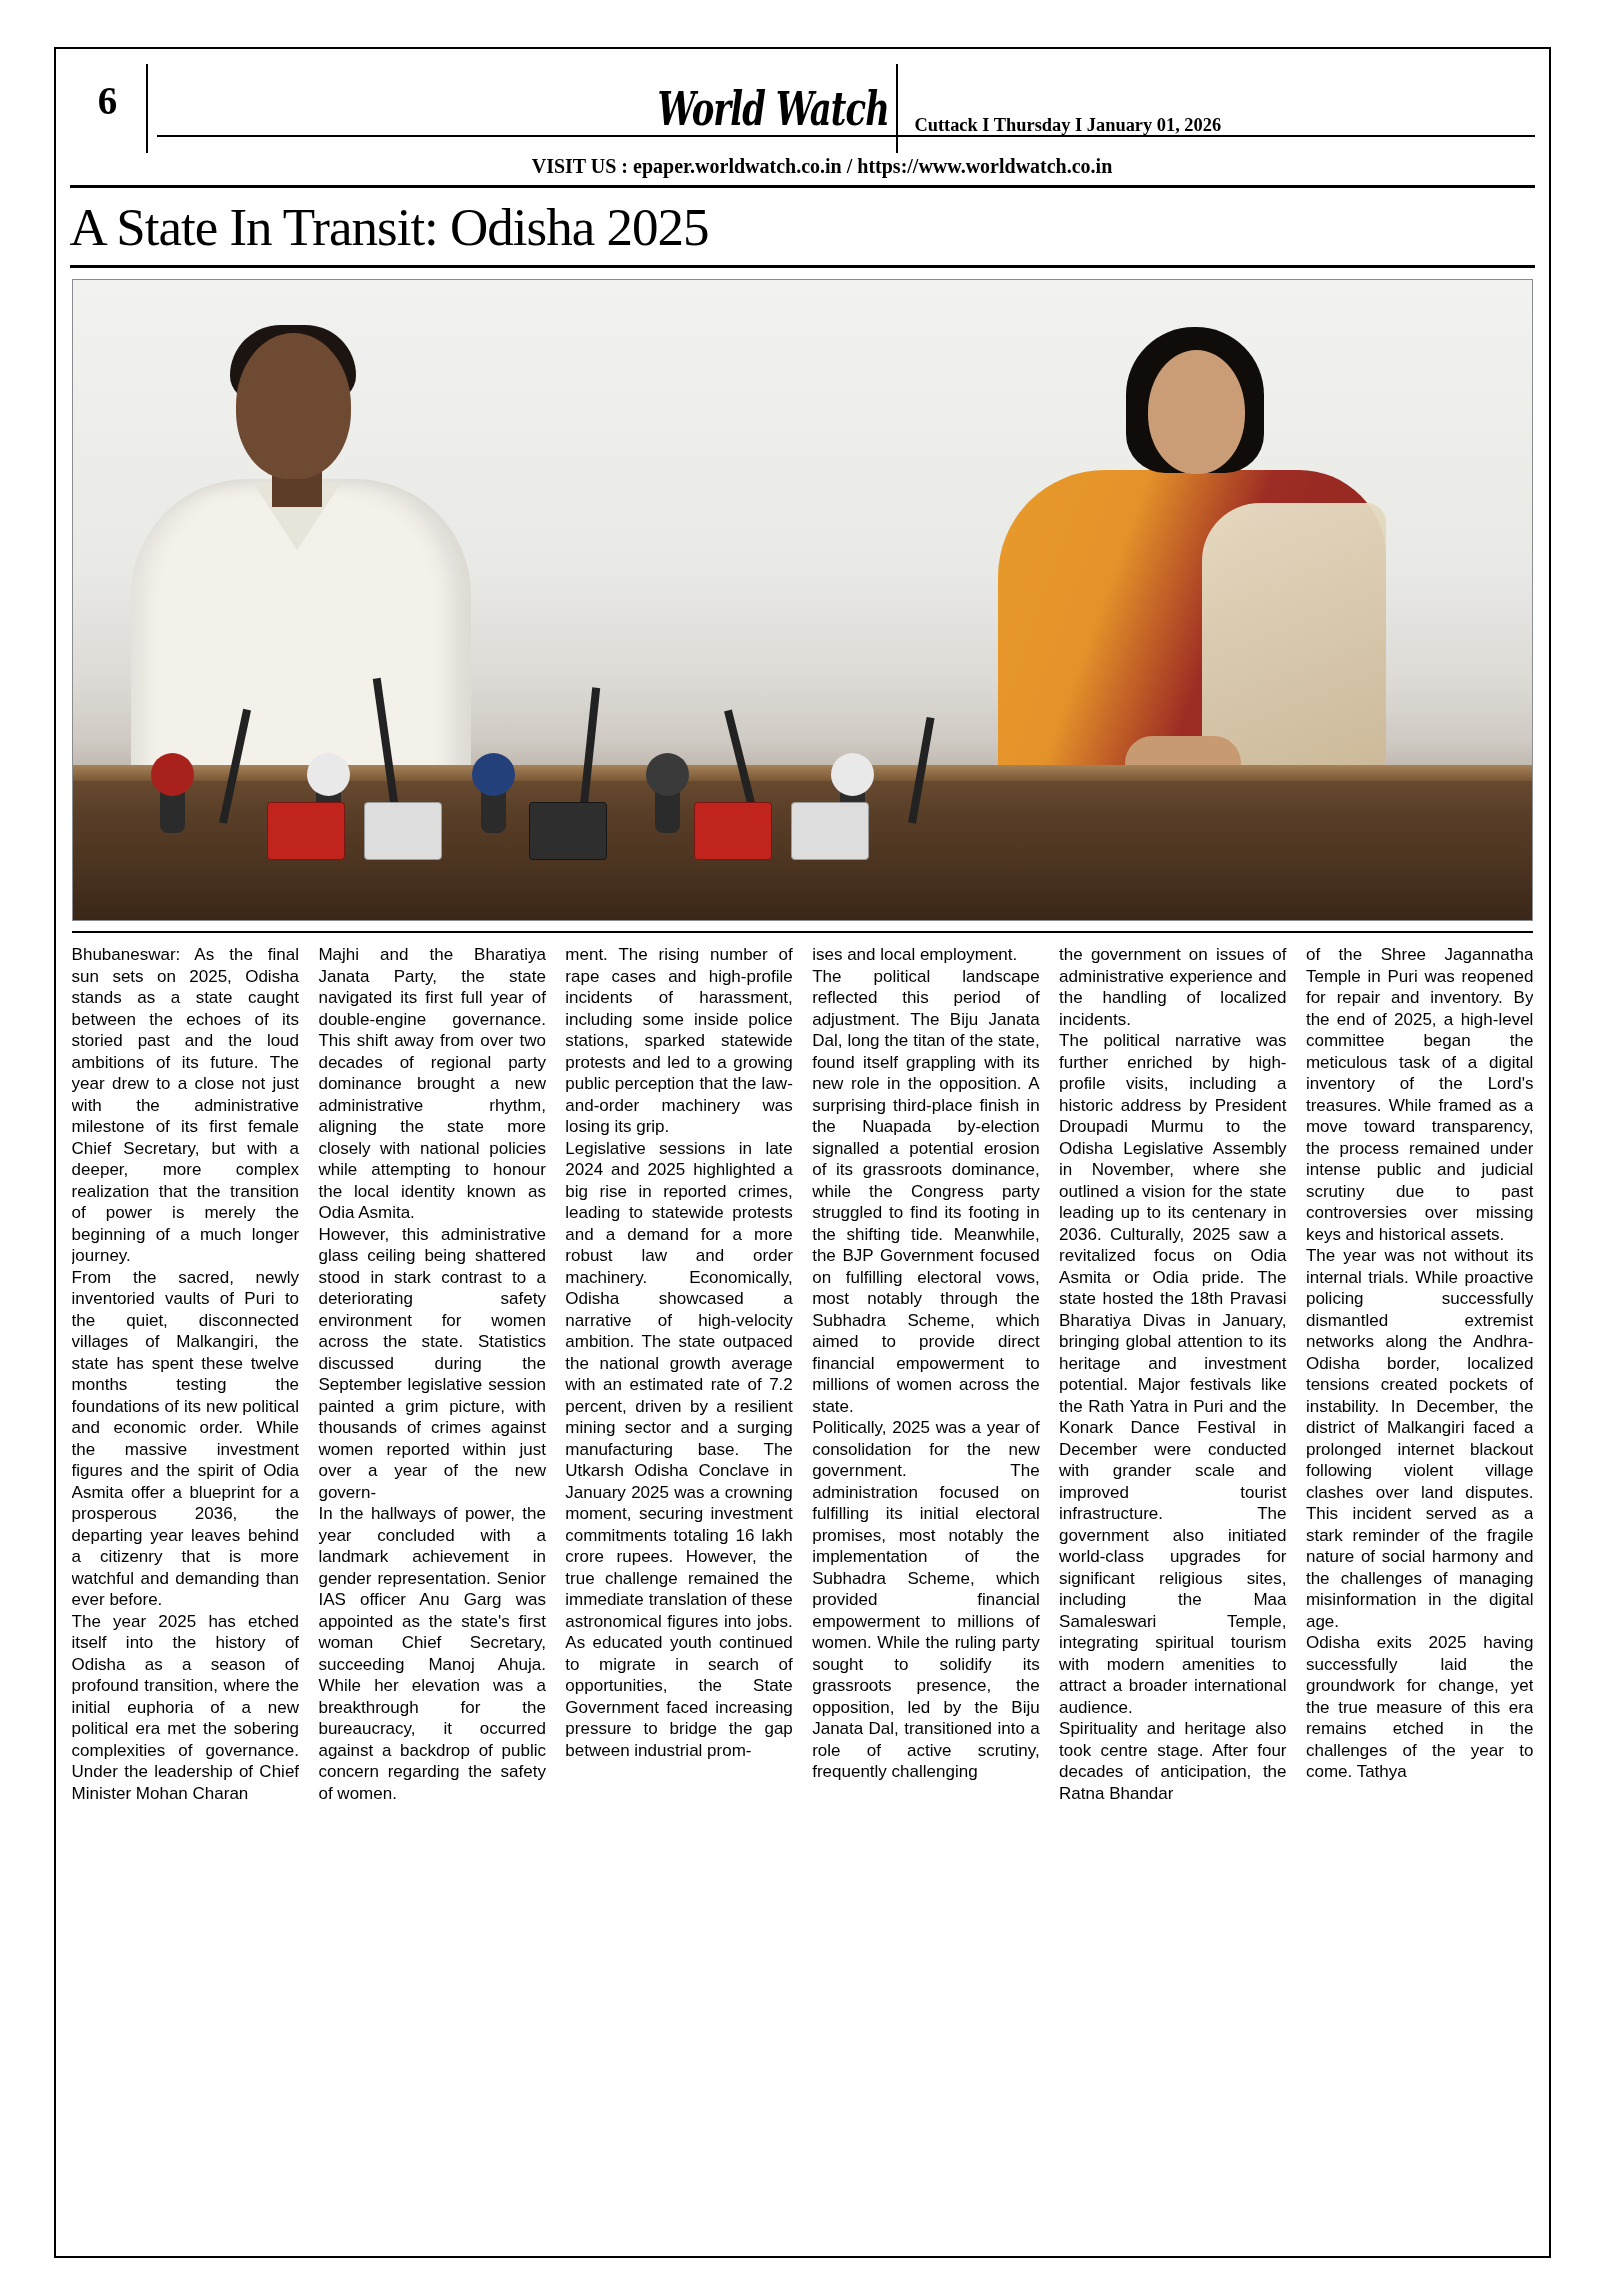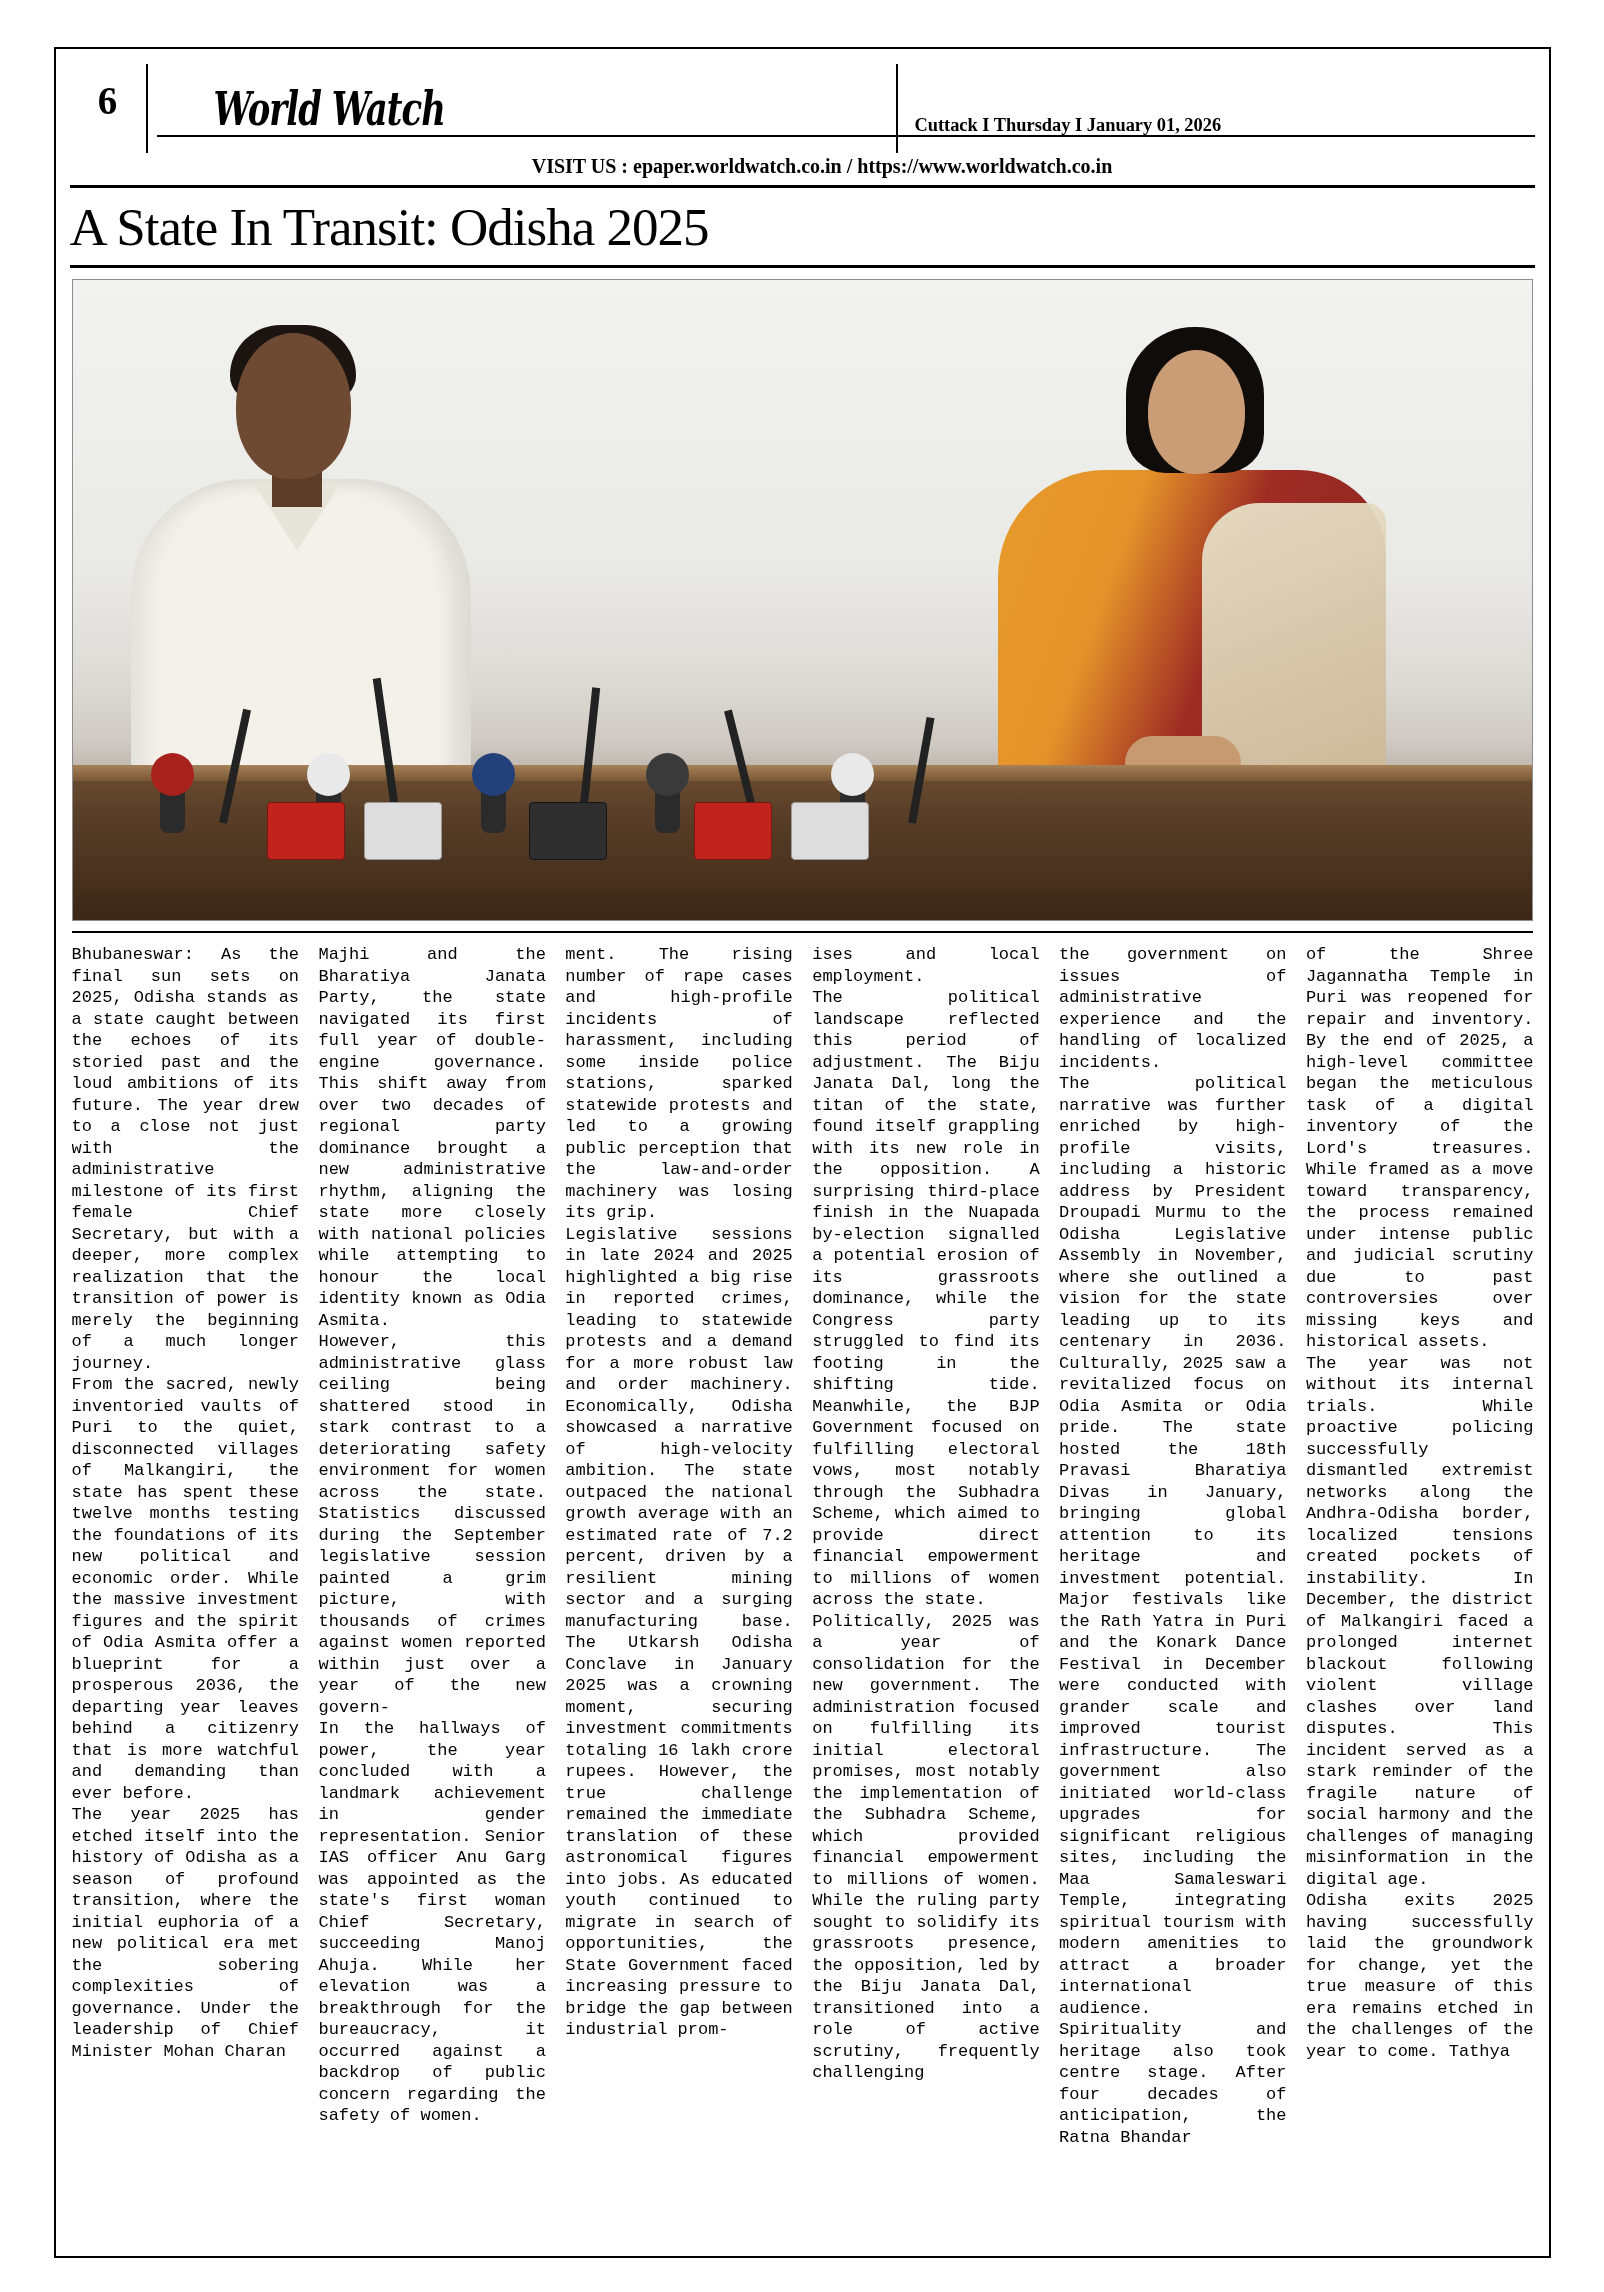--- a/index.html
+++ b/index.html
@@ -51,21 +51,21 @@
     font-family: "Liberation Serif", serif;
     font-weight: bold;
     font-size: 39px;
     line-height: 1;
     padding-top: 11.6px;
   }
   .masthead-mid {
     flex: 1;
     display: flex;
     align-items: center;
-    justify-content: flex-start;
+    justify-content: flex-end;
     position: relative;
   }
   .logo-wrap {
     text-align: center;
     margin-left: 58px;
   }
   .logo-text {
     font-family: "DejaVu Serif", serif;
     font-weight: bold;
     font-size: 36px;
@@ -281,21 +281,21 @@
     margin: 9.7px 13.6px 0 13.6px;
   }
   .columns {
     margin: 11.6px 13.6px 0 13.6px;
     display: grid;
     grid-template-columns: repeat(6, 1fr);
     column-gap: 19.4px;
     height: 1261px;
   }
   .col {
-    font-family: Liberation Mono, monospace;
+    font-family: Liberation Sans, sans-serif;
     font-size: 17px;
     line-height: 1.265;
     text-align: justify;
     text-justify: inter-word;
     hyphens: auto;
     -webkit-hyphens: auto;
     overflow: hidden;
   }
   .col p {
     margin: 0;

